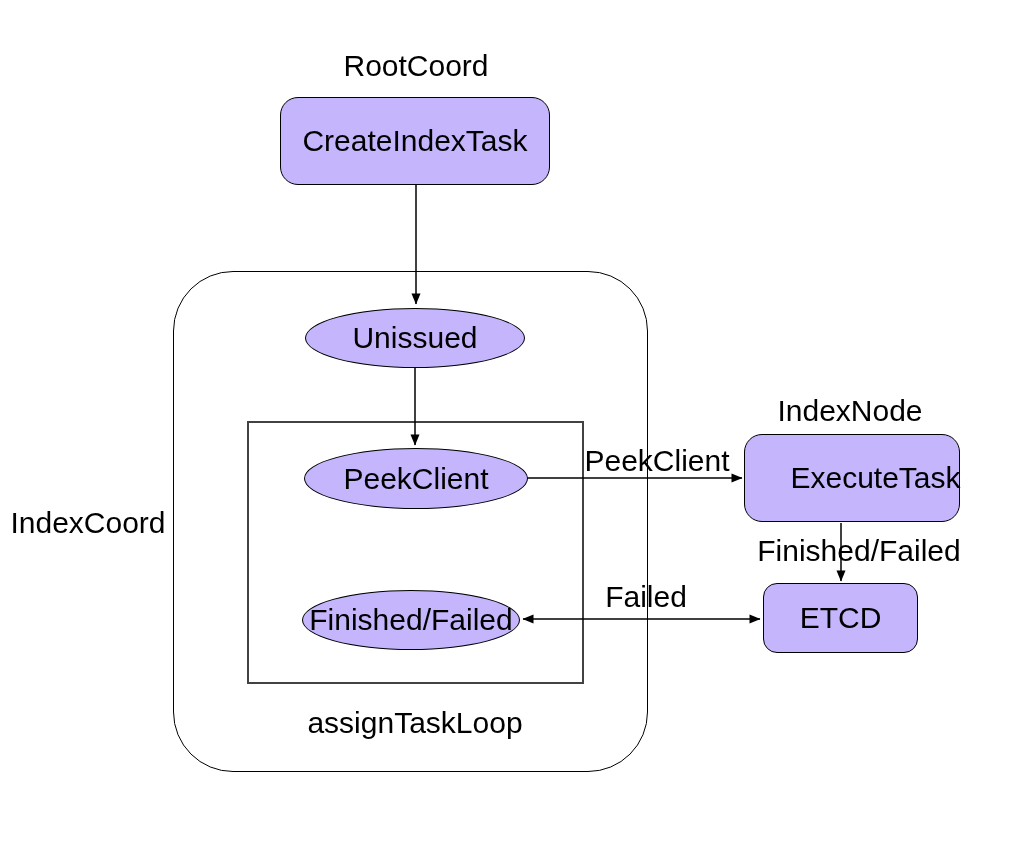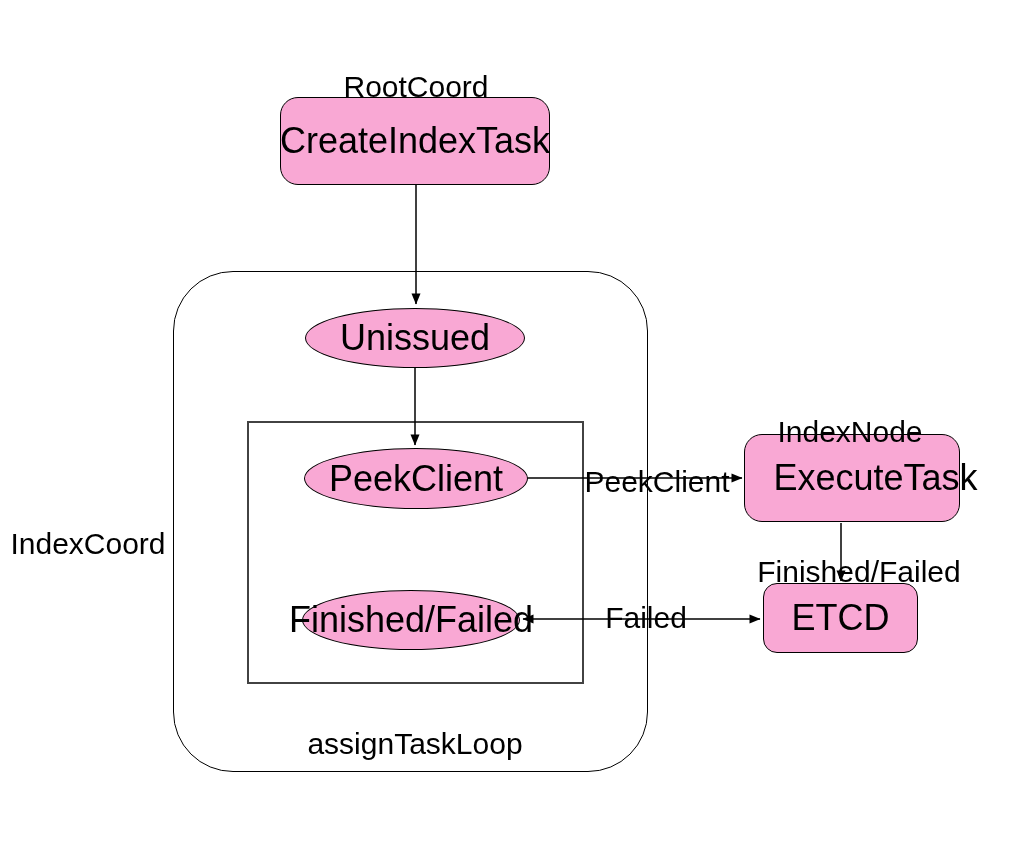--- a/index.html
+++ b/index.html
@@ -19,45 +19,44 @@
     border-radius: 60px;
     background: transparent;
   }
   .container-rect {
     position: absolute;
     border: 2px solid #424242;
     background: transparent;
   }
   .node {
     position: absolute;
-    background: #f9a8d4;
+    background: #c4b5fd;
     display: flex;
     align-items: center;
     justify-content: center;
-    font-size: 36px;
+    font-size: 30px;
     line-height: 1;
     white-space: nowrap;
     color: #000000;
   }
   .rounded-box {
     border: 1.5px solid #000000;
     border-radius: 18px;
   }
   .ellipse {
     border: 1.5px solid #000000;
     border-radius: 50%;
   }
   .label {
     position: absolute;
     font-size: 30px;
     line-height: 1.1;
     white-space: nowrap;
     transform: translate(-50%, -50%);
     color: #000000;
-    margin-top: 21px;
   }
   #edges-layer {
     position: absolute;
     left: 0; top: 0;
     width: 1014px;
     height: 848px;
     pointer-events: none;
   }
 </style>
 </head>

